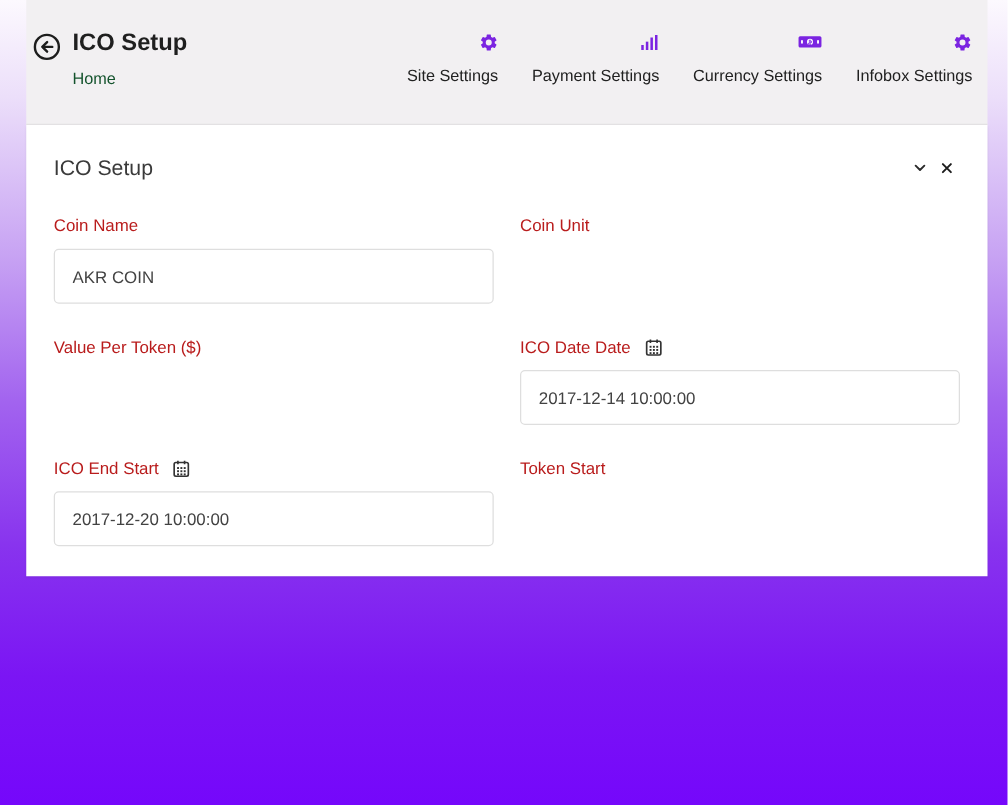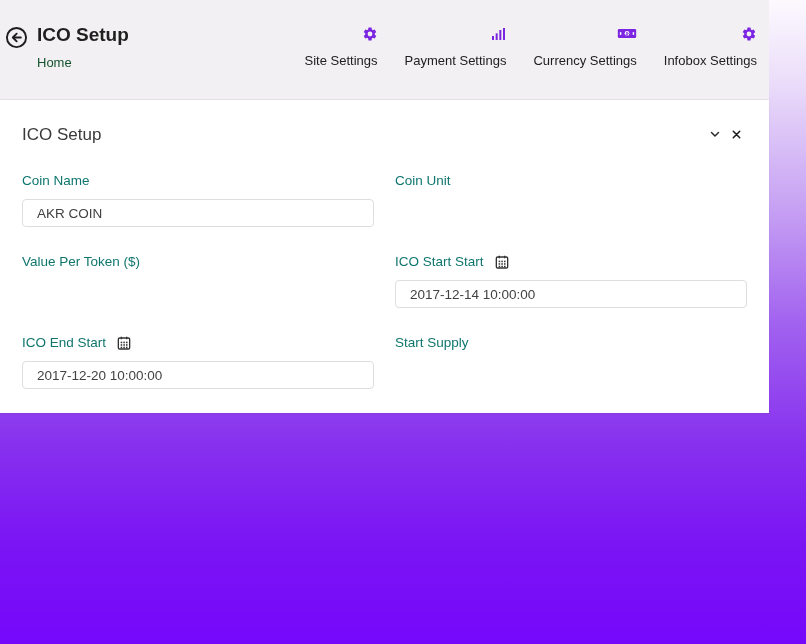--- a/index.html
+++ b/index.html
@@ -1,21 +1,21 @@
 <!DOCTYPE html>
 <html><head>
 <meta charset="utf-8">
 <style>
   * { margin:0; padding:0; box-sizing:border-box; }
   html,body { width:806px; height:644px; overflow:hidden; }
   body {
     font-family:"Liberation Sans", sans-serif;
     background:linear-gradient(180deg,#fcf9fe 0%,#ecdffa 12%,#c7a2f3 32%,#a263ef 50%,#8833ee 68%,#7b15f4 84%,#7507fb 100%);
   }
-  .wrapper { width:769px; }
+  .wrapper { width:769px; margin-left:21px; }
 
   
   .topbar {
     background:#f2f0f2;
     height:100px;
     display:flex;
     justify-content:space-between;
     align-items:flex-start;
     padding:24px 12px 0 5px;
     border-bottom:1px solid #e4e2e4;
@@ -41,26 +41,26 @@
     box-shadow:0 1px 2px rgba(0,0,0,0.06);
   }
   .card-header { display:flex; justify-content:space-between; align-items:flex-start; margin-bottom:27px; }
   .card-title { font-size:17px; color:#3a3a3a; font-weight:500; }
   .card-tools { display:flex; align-items:center; gap:10px; padding-top:3px; padding-right:5px; }
   .tool-btn { background:transparent; border:none; cursor:pointer; padding:0; line-height:0; }
 
   .form-grid { display:grid; grid-template-columns:1fr 1fr; column-gap:21px; row-gap:26px; }
   .field { display:flex; flex-direction:column; }
   .field-label {
-    font-size:13.5px; color:#0f766e; margin-bottom:9px; line-height:18px;
+    font-size:13.5px; color:#b91c1c; margin-bottom:9px; line-height:18px;
     display:flex; align-items:center;
   }
   .cal-btn { background:transparent; border:none; cursor:pointer; padding:0; margin-left:10px; line-height:0; }
   .field input {
-    height:28px; border:1px solid #dedede; border-radius:4px;
+    height:44px; border:1px solid #dedede; border-radius:4px;
     padding:0 14px; font-size:13.5px; color:#424242; background:#fff; outline:none; width:100%;
     font-family:"Liberation Sans", sans-serif;
   }
 </style>
 </head>
 <body>
 
 <div class="wrapper">
 
   <div class="topbar">
@@ -158,21 +158,21 @@
         <label class="field-label">Coin Unit</label>
       </div>
 
       <div class="field">
         <label class="field-label">Value Per Token ($)</label>
       </div>
 
 
       <div class="field">
         <label class="field-label">
-          <span>ICO Start Start</span>
+          <span>ICO Date Date</span>
           <button class="cal-btn">
             <span>
               <svg width="16" height="16" viewBox="0 0 24 24">
                   <rect x="3.5" y="4.5" width="17" height="16.5" rx="2" fill="none" stroke="#333" stroke-width="2"></rect>
                   <path d="M8 2.5v4M16 2.5v4" stroke="#333" stroke-width="2"></path>
                   <g fill="#333">
                     <rect x="7" y="10" width="2.3" height="2.3"></rect>
                     <rect x="11" y="10" width="2.3" height="2.3"></rect>
                     <rect x="15" y="10" width="2.3" height="2.3"></rect>
                     <rect x="7" y="13.8" width="2.3" height="2.3"></rect>
@@ -209,18 +209,18 @@
                     <rect x="15" y="17.6" width="2.3" height="2.3"></rect>
                   </g>
                 </svg>
             </span>
           </button>
         </label>
         <input type="text" value="2017-12-20 10:00:00" style="">
       </div>
 
       <div class="field">
-        <label class="field-label">Start Supply</label>
+        <label class="field-label">Token Start</label>
       </div>
 
     </div>
   </div>
 </div>
 
 </body></html>

